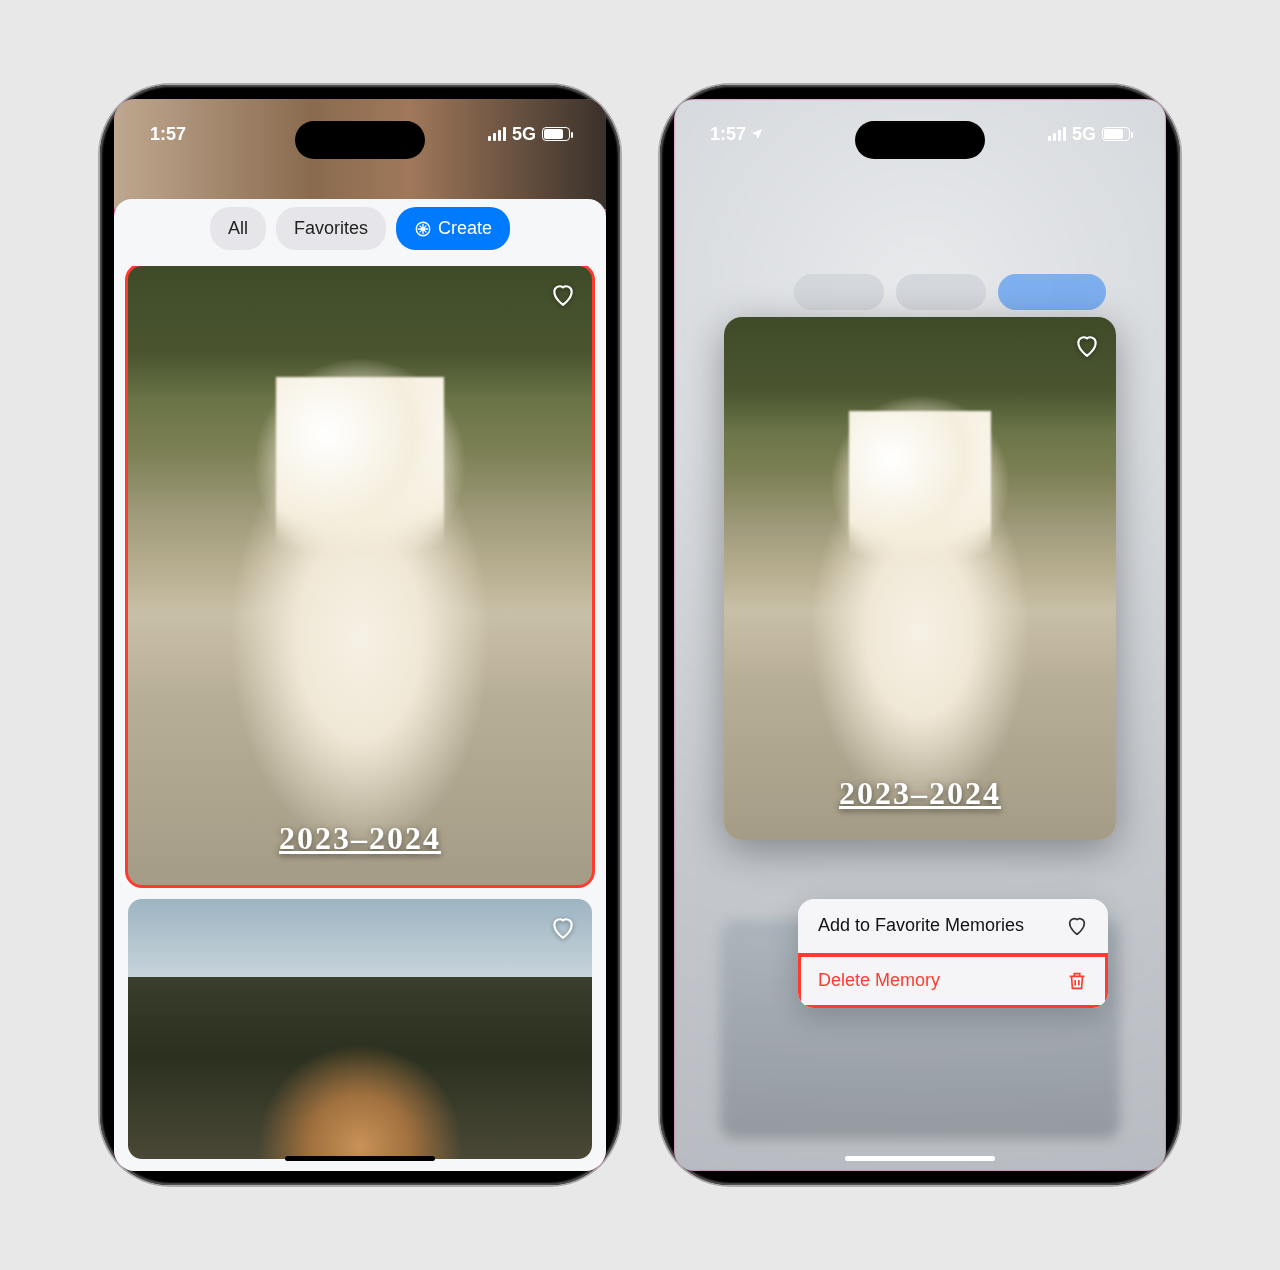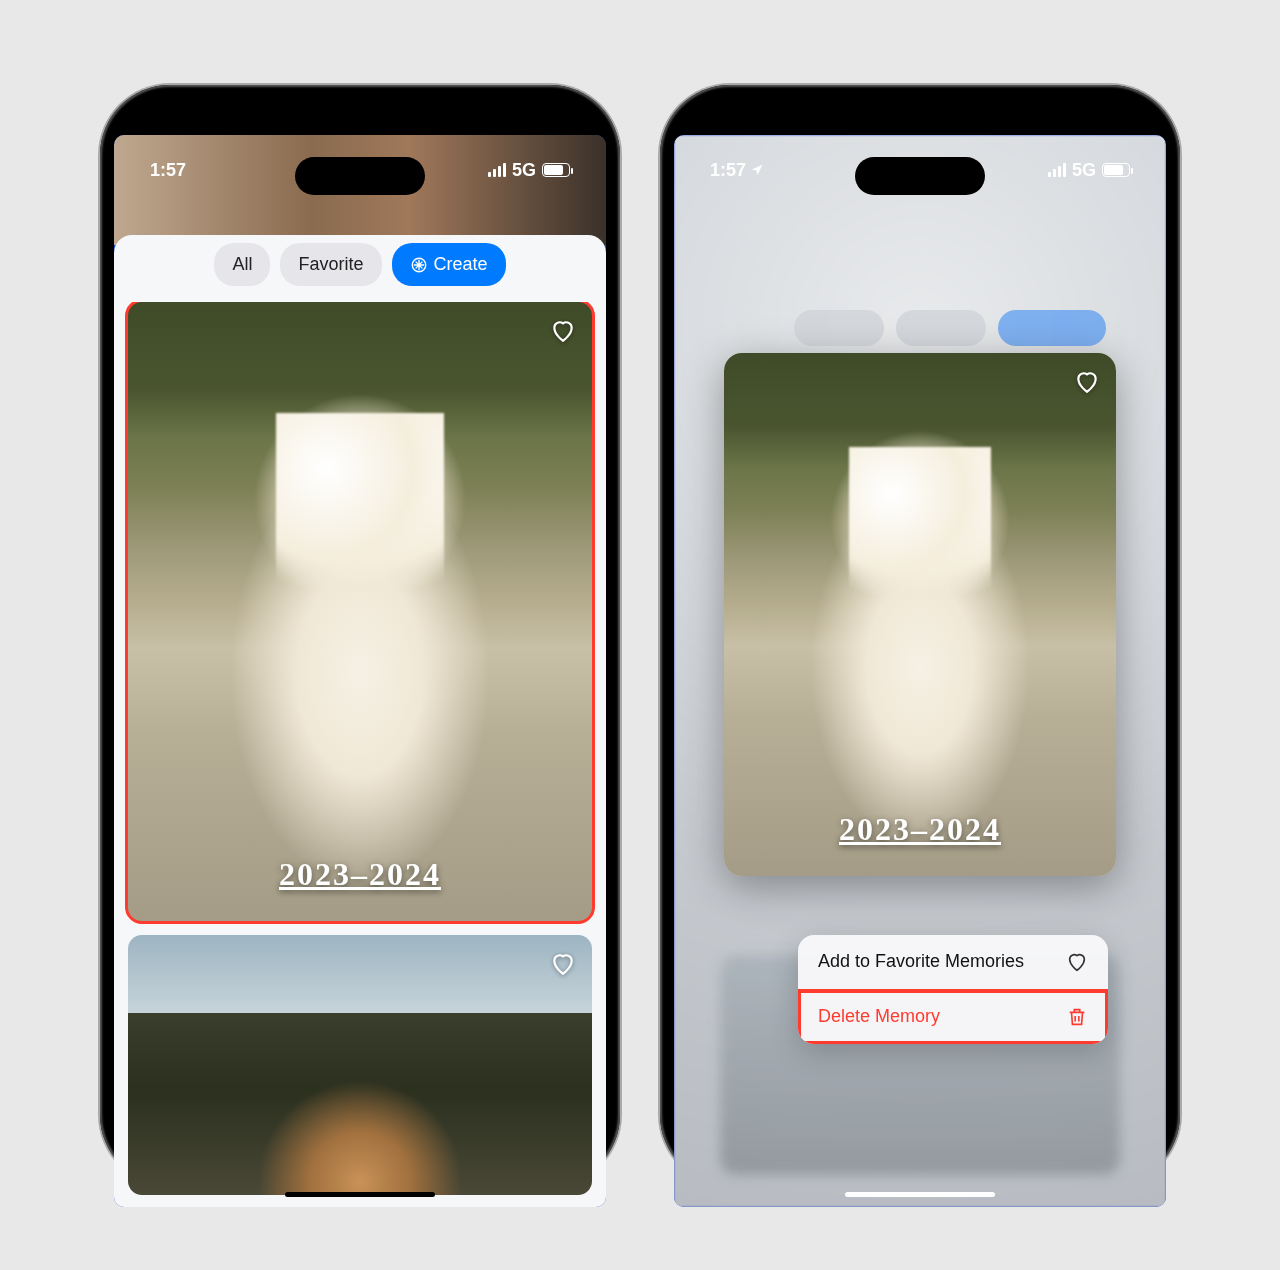--- a/index.html
+++ b/index.html
@@ -18,25 +18,24 @@
     height: 1100px;
     background: #000;
     border-radius: 70px;
     padding: 14px;
     position: relative;
     box-shadow: 0 0 0 2px #aaa, inset 0 0 2px 2px #555;
   }
   .screen {
     width: 100%;
     height: 100%;
-    background: #1d4ed8;
-    border-radius: 10px;
-    overflow: hidden;
-    position: relative;
-    margin-top: 36px;
+    background: #ec4899;
+    border-radius: 21px;
+    overflow: hidden;
+    position: relative;
   }
   .dynamic-island {
     position: absolute;
     top: 22px;
     left: 50%;
     transform: translateX(-50%);
     width: 130px;
     height: 38px;
     background: #000;
     border-radius: 20px;
@@ -230,21 +229,21 @@
         <span>5G</span>
         <span class="battery">
             <span class="battery-fill"></span>
           </span>
       </div>
     </div>
 
     <div class="sheet">
       <div class="filter-row">
         <span class="pill">All</span>
-        <span class="pill">Favorite</span>
+        <span class="pill">Favorites</span>
         <span class="pill active">
           <svg class="sparkle-icon" viewBox="0 0 24 24" fill="none" stroke="#fff" stroke-width="1.8">
               <circle cx="12" cy="12" r="9"></circle>
               <path d="M12 5v14M5 12h14M7.5 7.5l9 9M16.5 7.5l-9 9"></path>
             </svg>
           <span>Create</span>
         </span>
       </div>
       <div class="cards-area">
         <div class="card highlighted">

